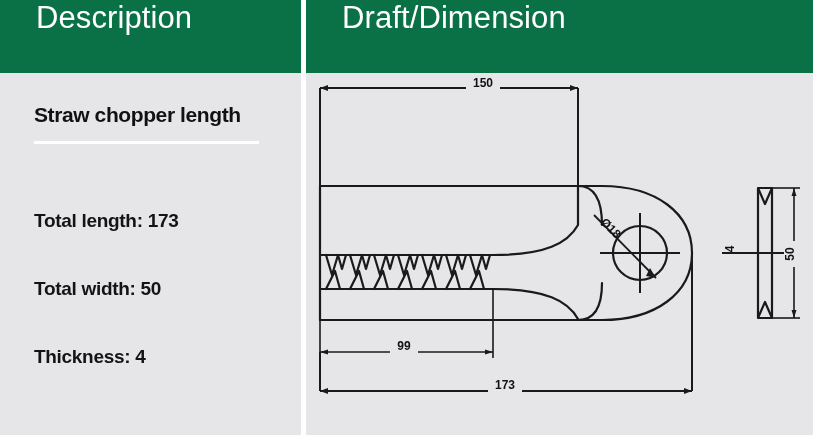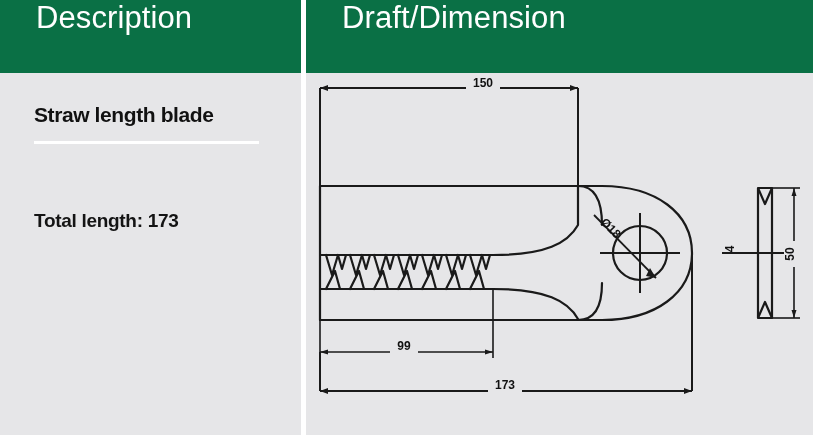--- a/index.html
+++ b/index.html
@@ -120,26 +120,28 @@
     </div>
     <div class="header-cell right">
       <span>Draft/Dimension</span>
     </div>
   </div>
 
   <div class="col-divider"></div>
 
   <div class="left-body">
 
-    <div class="product-title">Straw length blade</div>
+    <div class="product-title">Straw chopper length</div>
 
     <div class="title-rule"></div>
 
     <div class="spec-list">
       <div class="spec-line">Total length: 173</div>
+      <div class="spec-line">Total width: 50</div>
+      <div class="spec-line">Thickness: 4</div>
     </div>
 
   </div>
 
   <div class="right-body">
 
     <svg class="drawing-svg" viewBox="0 0 507 362">
 
       <g fill="none" stroke="#1a1a1a" stroke-width="2.2" stroke-linejoin="round" stroke-linecap="round">
 

